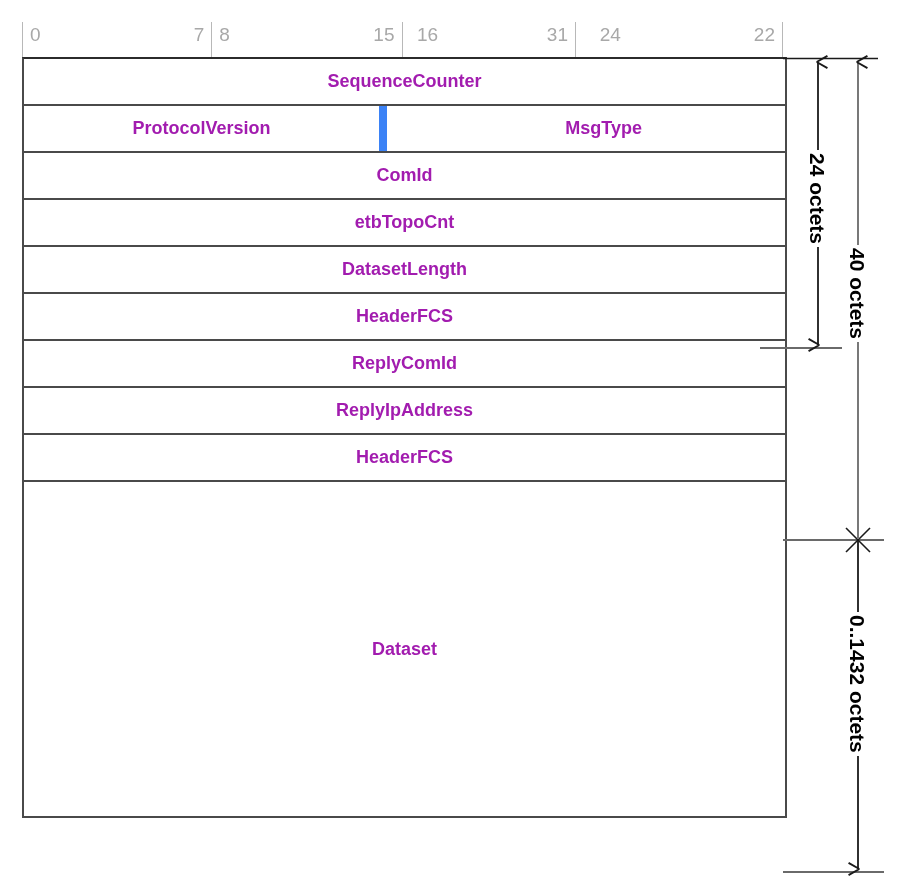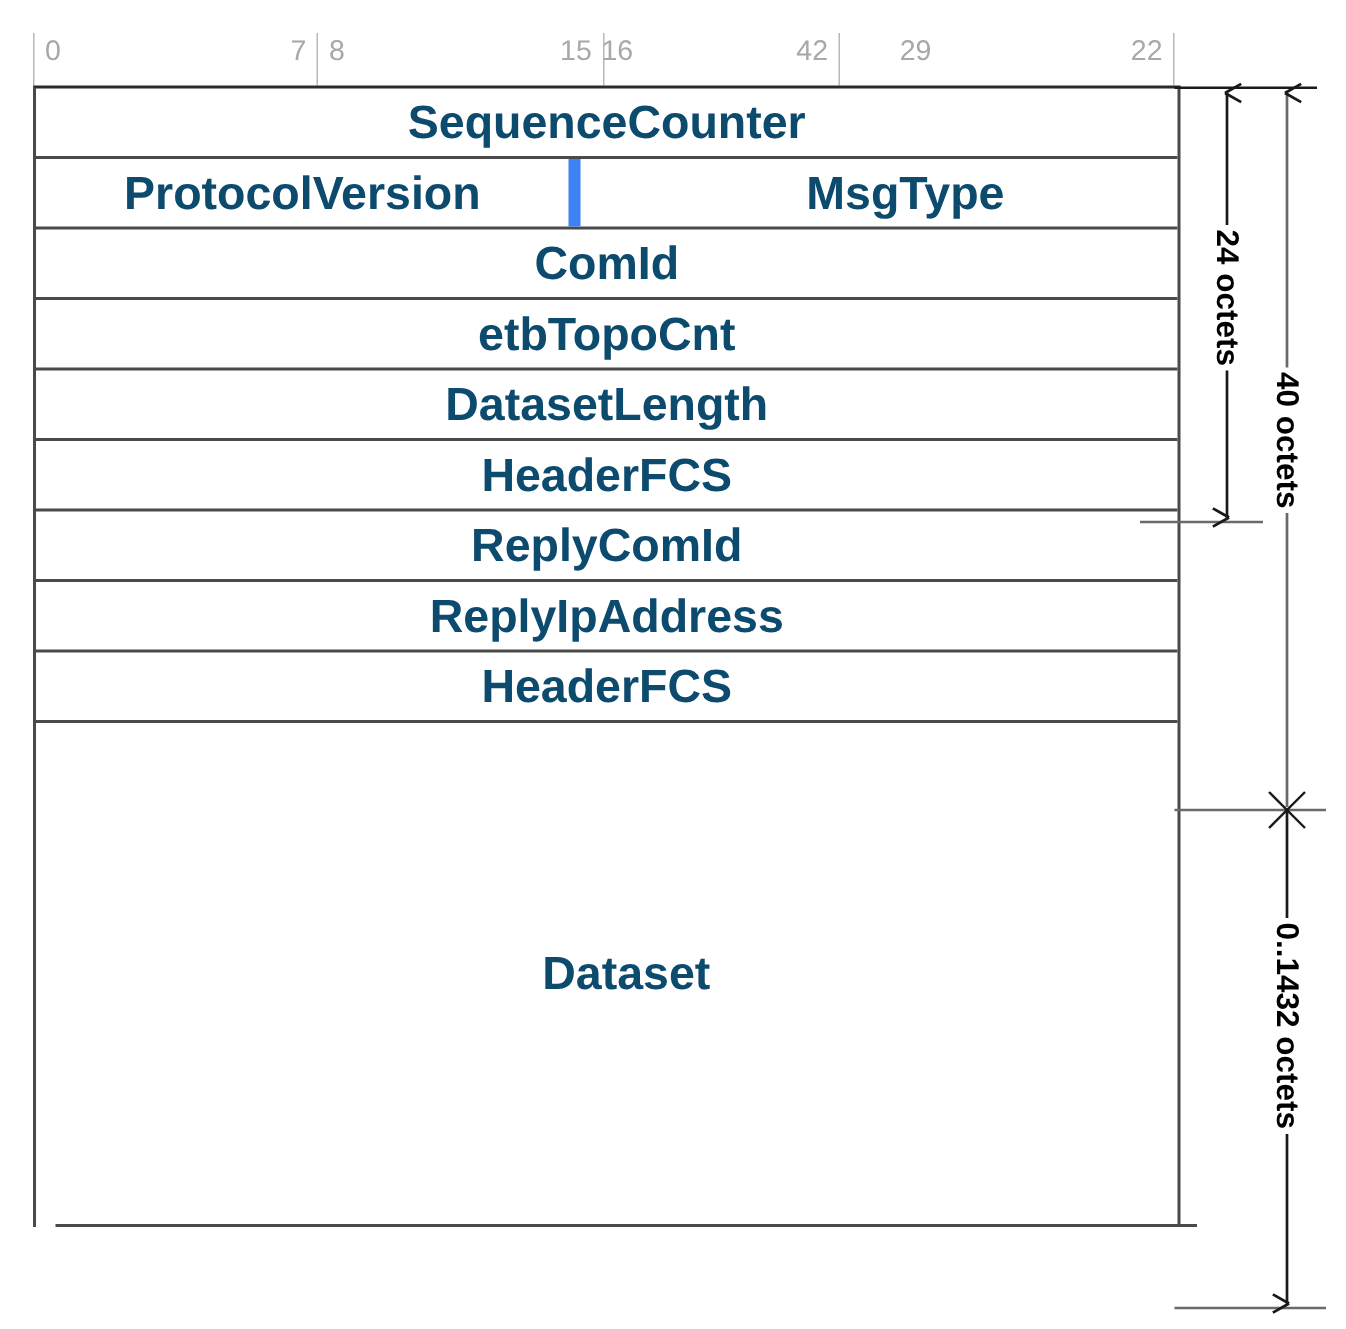--- a/index.html
+++ b/index.html
@@ -64,29 +64,28 @@
   }
   .row {
     display: flex;
     width: 100%;
     height: 47px;
     border-bottom: 2px solid #4a4a4a;
     box-sizing: border-box;
   }
   .row.dataset-row {
     height: 336px;
-    margin-left: 13px;
   }
   .cell {
     display: flex;
     align-items: center;
     justify-content: center;
-    font-size: 31px;
+    font-size: 18px;
     font-weight: bold;
-    color: #0c4a6e;
+    color: #a21caf;
     box-sizing: border-box;
     font-family: "Liberation Sans", "DejaVu Sans", sans-serif;
     font-stretch: condensed;
   }
   .cell.full { width: 100%; }
   .cell.half-left {
     width: 50%;
     border-right: 8px solid #3b82f6;
   }
   .cell.half-right { width: 50%; margin-left: 35px; }
@@ -123,26 +122,26 @@
 
   <div class="ruler">
     <div class="ruler-group first" style="left:0px;width:190.25px;">
       <span class="ruler-lo">0</span>
       <span class="ruler-hi">7</span>
     </div>
     <div class="ruler-group" style="left:190.25px;width:190.25px;">
       <span class="ruler-lo">8</span>
       <span class="ruler-hi">15</span>
     </div>
-    <div class="ruler-group" style="left:372px;width:166px;">
+    <div class="ruler-group" style="left:388px;width:166px;">
       <span class="ruler-lo">16</span>
-      <span class="ruler-hi">42</span>
+      <span class="ruler-hi">31</span>
     </div>
     <div class="ruler-group" style="left:570.75px;width:190.25px;">
-      <span class="ruler-lo">29</span>
+      <span class="ruler-lo">24</span>
       <span class="ruler-hi">22</span>
     </div>
   </div>
 
   <div class="table">
 
     <div class="row">
       <div class="cell full">SequenceCounter</div>
     </div>
 

